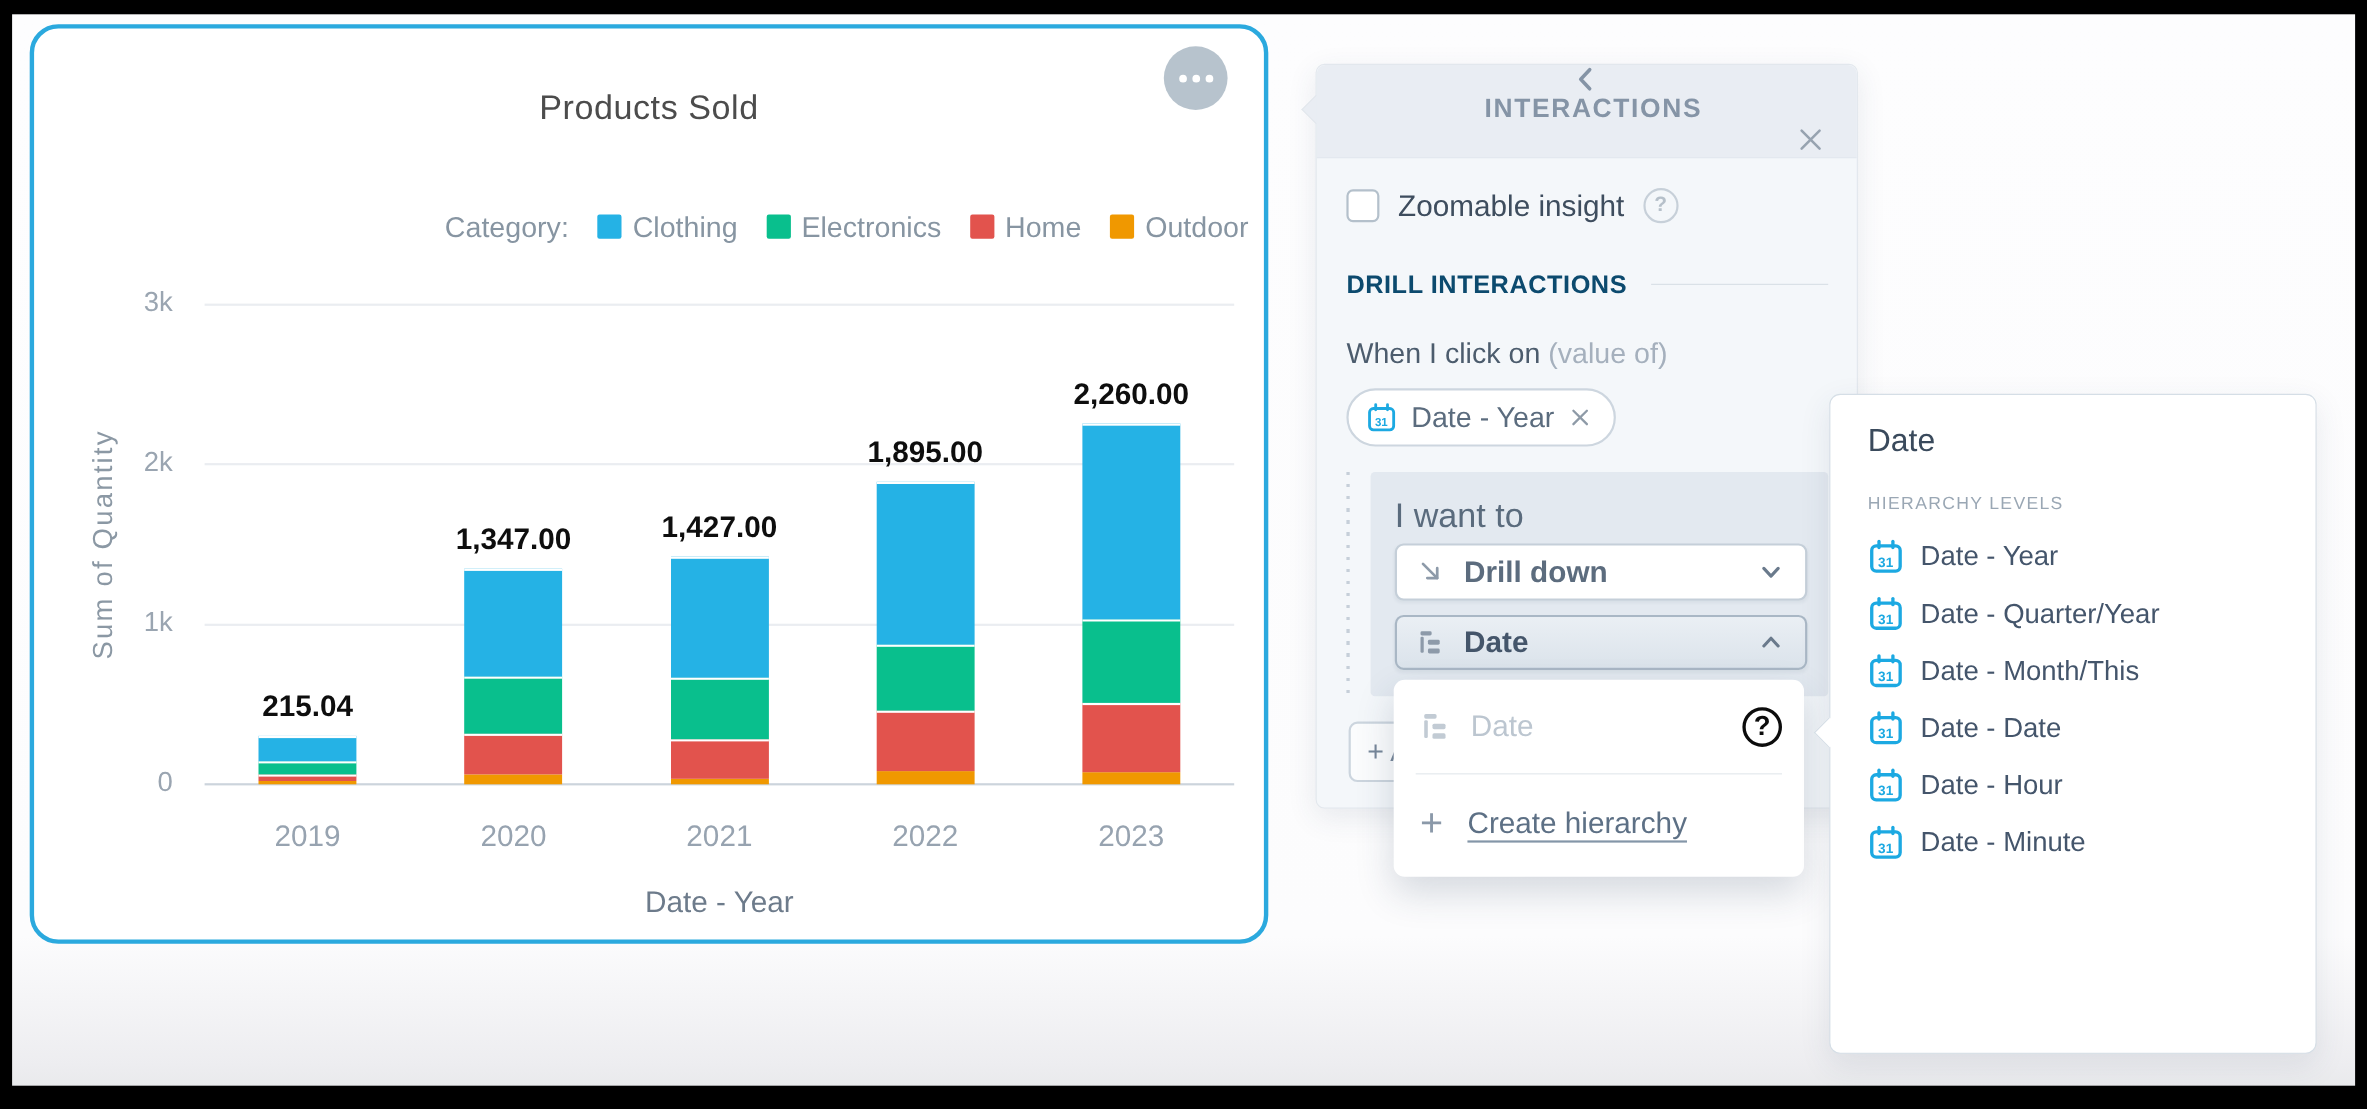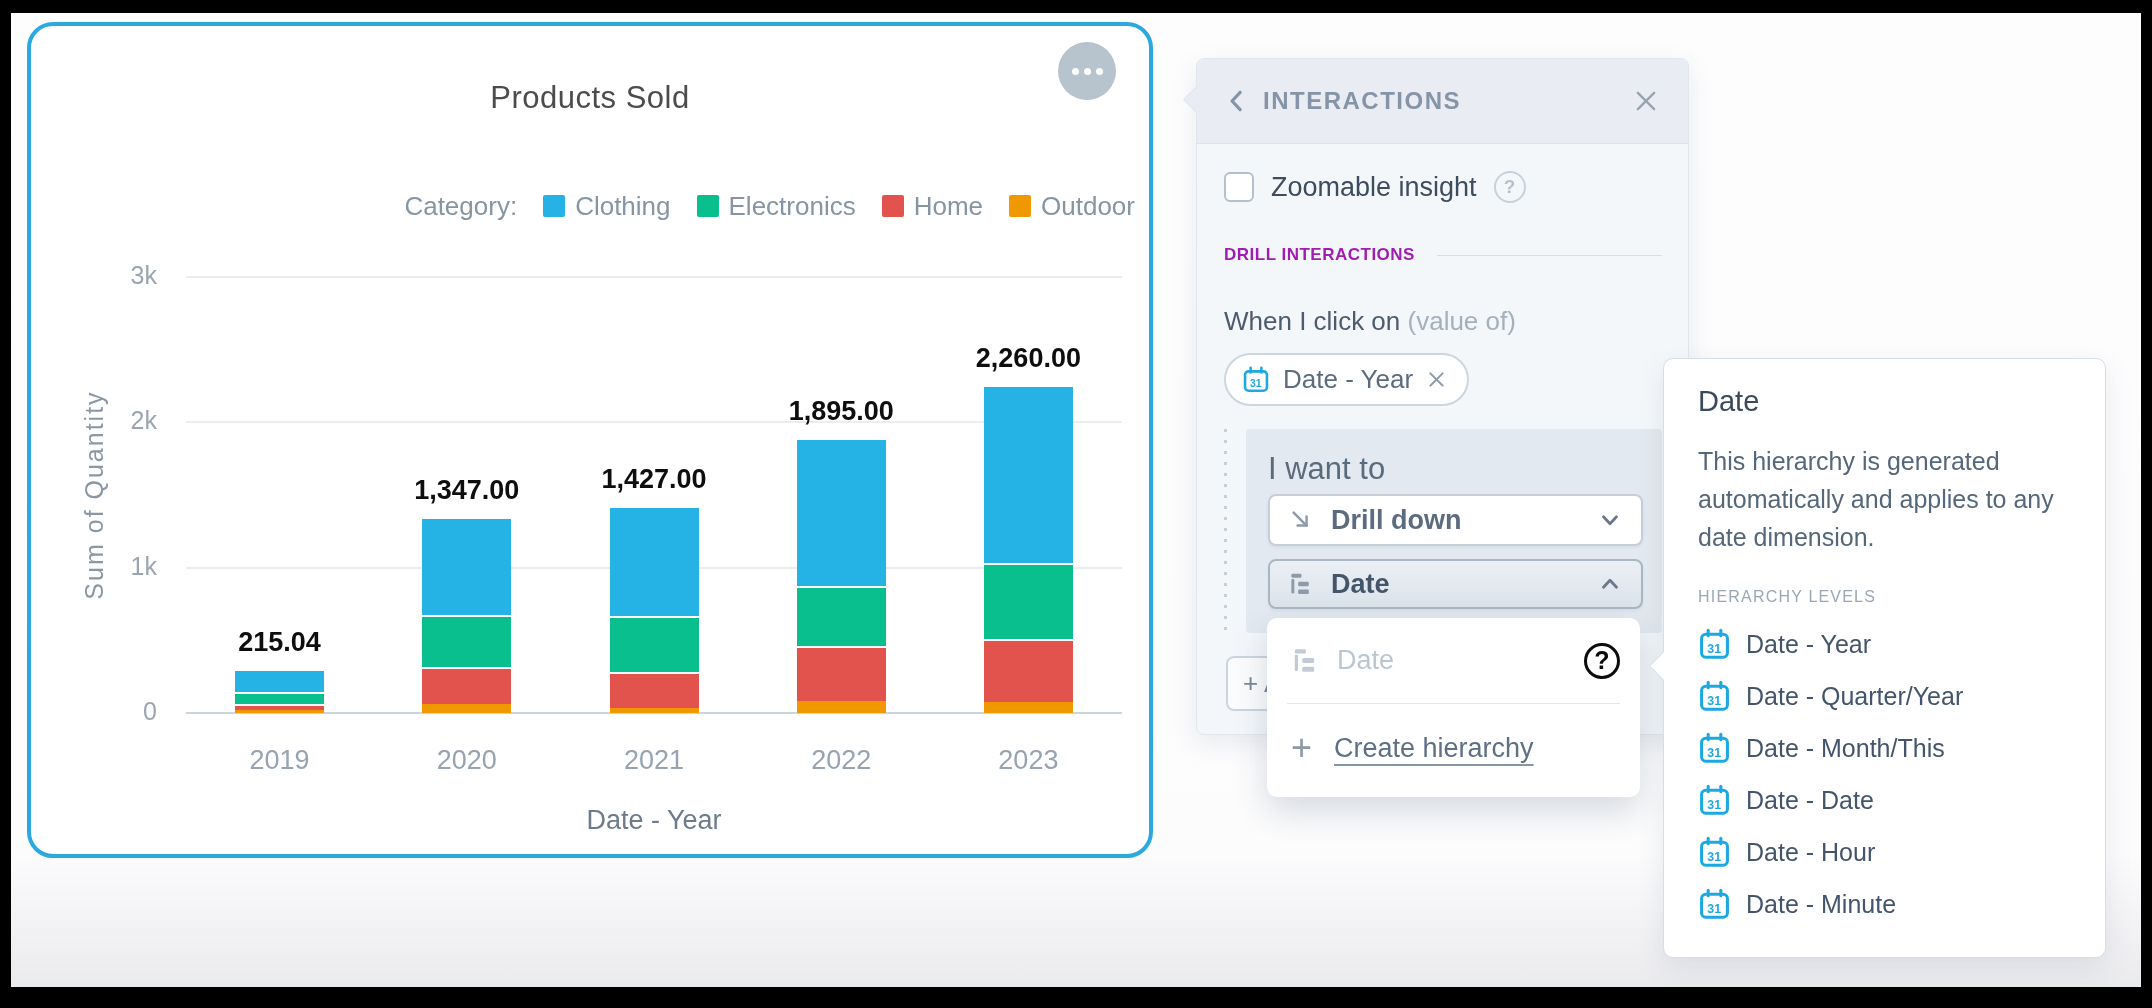--- a/index.html
+++ b/index.html
@@ -41,31 +41,31 @@
 
   
   .panel { position:absolute; left:1185px; top:45px; width:493px; height:677px;
            background:#f4f7fa; border:1px solid #e2e7ed; border-radius:8px;
            box-shadow:0 8px 26px rgba(50,70,100,.10); }
   .panel-arrow { position:absolute; left:-10px; top:31px; width:19px; height:19px;
                  background:#e9edf3; border-left:1px solid #e2e7ed; border-bottom:1px solid #e2e7ed;
                  transform:rotate(45deg); }
   .panel-header { position:absolute; left:0; top:0; width:100%; height:85px;
                   background:#e9edf3; border-bottom:1px solid #dde3ea;
-                  border-radius:8px 8px 0 0; display:flex; align-items:center; padding:0 28px; }
+                  border-radius:8px 8px 0 0; display:flex; align-items:center; padding:0 28px;flex-direction:column; }
   .panel-title { font-size:24px; font-weight:bold; color:#8594a6; letter-spacing:1.5px; margin-left:12px; }
   .panel-close { margin-left:auto; background:none; border:none; cursor:pointer; display:flex; }
   .zoom-row { position:absolute; left:27px; top:112px; display:flex; align-items:center; gap:17px; }
   .checkbox { width:30px; height:30px; background:#fff; border:2px solid #b4c0cb; border-radius:6px; cursor:pointer; }
   .zoom-label { font-size:27px; color:#3e4d5e; }
   .help-circle { width:32px; height:32px; border:2px solid #c7d0d9; border-radius:50%;
                  display:flex; align-items:center; justify-content:center;
                  font-size:19px; font-weight:bold; color:#b6c0ca; cursor:pointer; }
   .section-row { position:absolute; left:27px; top:186px; width:438px; display:flex; align-items:center; }
-  .section-title { font-size:17px; font-weight:bold; color:#a21caf; letter-spacing:.5px; white-space:nowrap; }
+  .section-title { font-size:23px; font-weight:bold; color:#0c4a6e; letter-spacing:.5px; white-space:nowrap; }
   .section-rule { flex:1; height:1px; background:#d8dee5; margin-left:22px; }
   .when-row { position:absolute; left:27px; top:247px; font-size:26px; color:#4c5c6d; }
   .when-hint { color:#a5b0bd; }
   .chip { position:absolute; left:27px; top:294px; height:53px; display:inline-flex;
           align-items:center; gap:13px; padding:0 20px 0 16px; background:#fff;
           border:2px solid #cdd6df; border-radius:27px; cursor:pointer; }
   .chip-label { font-size:26px; color:#5b6c7e; }
   .dotline { position:absolute; left:27px; top:370px; width:3px; height:204px;
              background:repeating-linear-gradient(180deg,#c6cfd9 0 3px,transparent 3px 11px); }
   .group { position:absolute; left:49px; top:370px; width:416px; height:204px;
@@ -298,21 +298,20 @@
     <div class="popup-divider"></div>
     <div class="popup-create">
       <span class="popup-plus">+</span>
       <span class="popup-link">Create hierarchy</span>
     </div>
   </div>
 
   <div class="tooltip">
     <div class="tt-arrow"></div>
     <div class="tt-title">Date</div>
-    <p class="tt-body">This hierarchy is generated automatically and applies to any date dimension.</p>
     <div class="tt-section">HIERARCHY LEVELS</div>
     <div class="tt-levels" id="tt-levels">
         <div class="tt-level">
           <span>
             <svg width="33" height="33" viewBox="0 0 24 24">
   <rect x="2.6" y="4.6" width="18.8" height="16.6" rx="3" fill="none" stroke="#1ca9e2" stroke-width="2.2"></rect>
   <line x1="7.4" y1="1.6" x2="7.4" y2="5.6" stroke="#1ca9e2" stroke-width="2.2" stroke-linecap="round"></line>
   <line x1="16.6" y1="1.6" x2="16.6" y2="5.6" stroke="#1ca9e2" stroke-width="2.2" stroke-linecap="round"></line>
   <text x="11.8" y="18.2" font-size="9" font-weight="bold" fill="#1ca9e2" text-anchor="middle" font-family="sans-serif">31</text>
             </svg>

